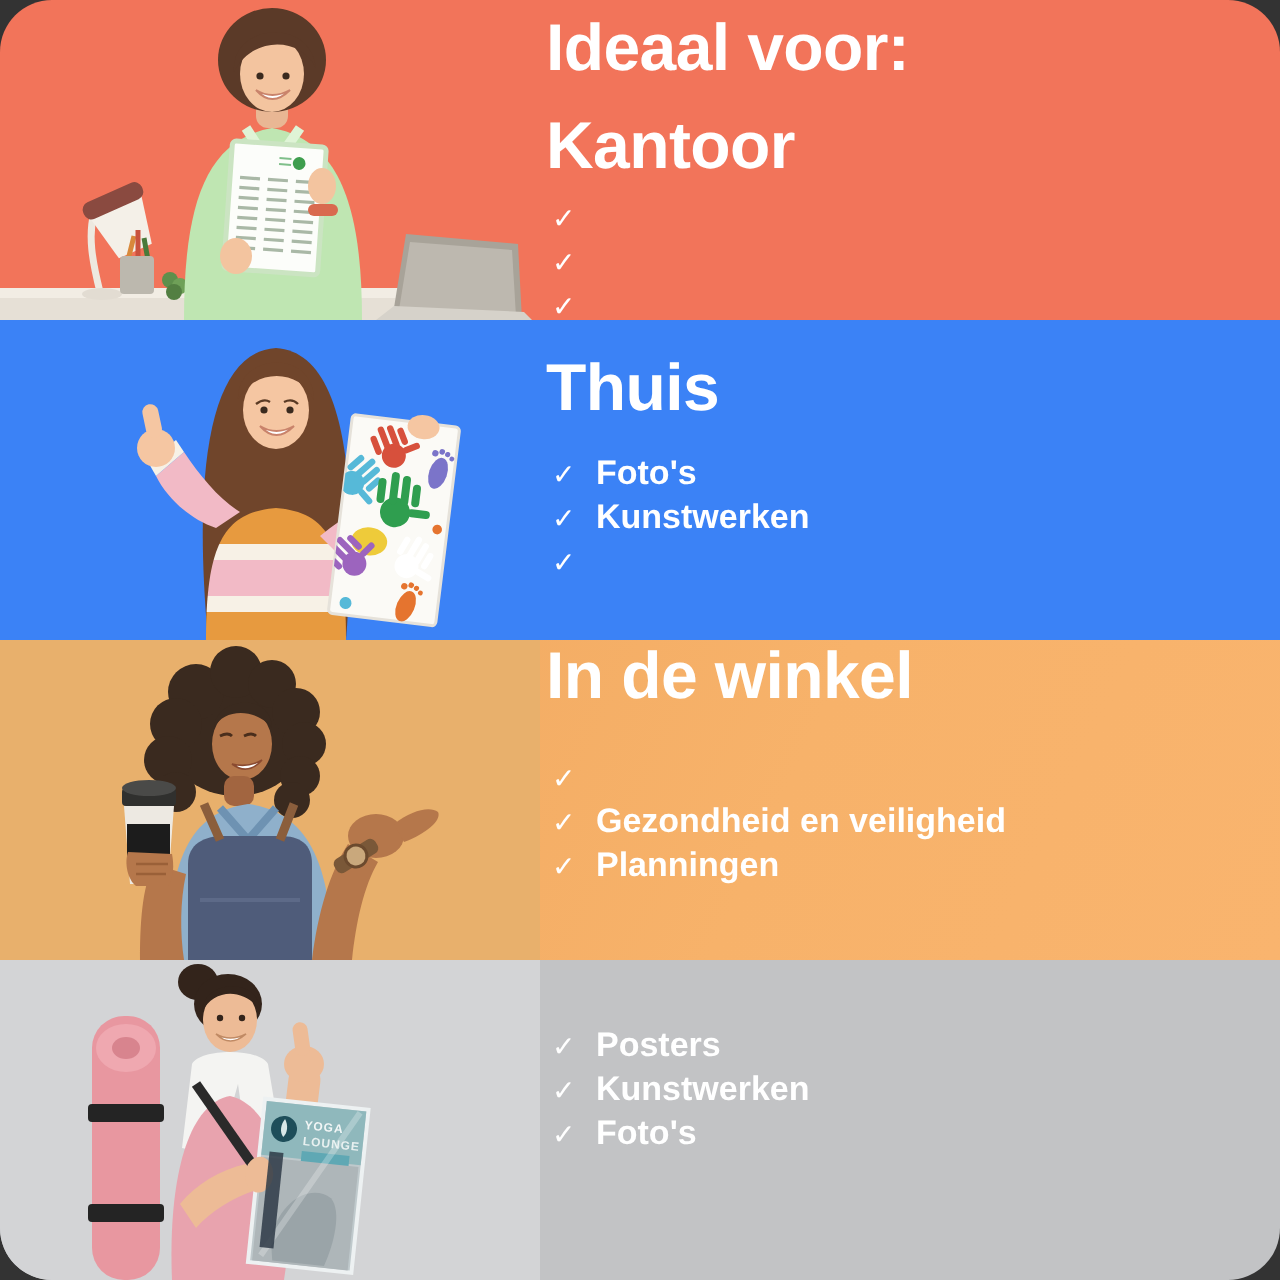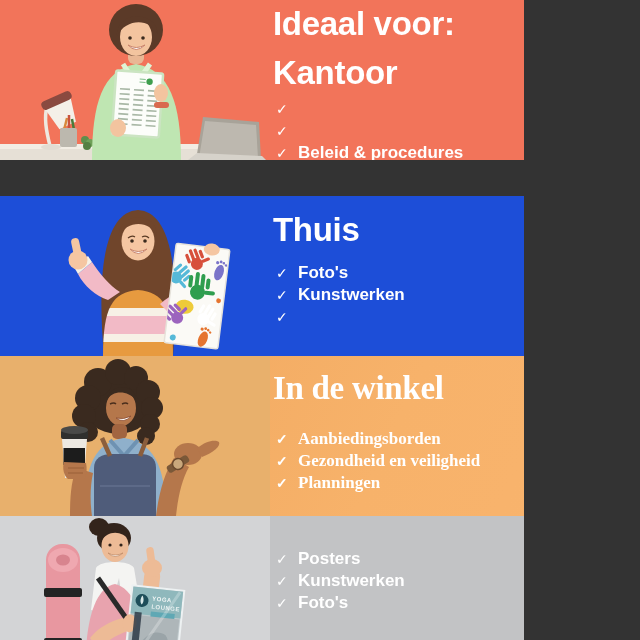--- a/index.html
+++ b/index.html
@@ -1,30 +1,31 @@
 <!DOCTYPE html>
 <html><head>
 <meta charset="utf-8">
 <style>
   html,body{margin:0;padding:0;background:#333;}
   .poster{
-    position:relative;width:524px;height:640px;overflow:hidden;
+    position:relative;width:640px;height:640px;overflow:hidden;
     font-family:"Liberation Sans","DejaVu Sans",sans-serif;
     color:#fff;
+    border-radius:26px;
   }
   .band{position:relative;width:640px;height:160px;overflow:hidden;}
   .band-1{background:#F2745A;}
-  .band-2{background:#1d4ed8;margin-top:36px;}
+  .band-2{background:#3b82f6;}
   .band-3{background:linear-gradient(115deg,#EFA65D 0%,#F7B26A 60%,#F9B46E 100%);}
   .band-4{background:#C2C3C5;}
   .photo{position:absolute;left:0;top:0;display:block;}
   .text-col{position:absolute;left:273px;top:0;right:6px;}
   .band-1 .text-col{top:6px;}
   .band-2 .text-col{top:16px;}
-  .band-3 .text-col{top:14px;font-family:Liberation Serif, serif;}
+  .band-3 .text-col{top:0;}
   .band-4 .text-col{top:20px;}
   .intro-heading,.band-heading{
     margin:0;font-size:33px;line-height:36px;font-weight:700;letter-spacing:-0.3px;color:#FFFFFF;
   }
   .band-1 .intro-heading{line-height:36px;}
   .band-1 .band-heading{margin-top:14px;line-height:34px;}
   .checklist{list-style:none;margin:0;padding:0 0 0 3px;font-size:17px;font-weight:700;color:#FFFFFF;}
   .band-1 .checklist{margin-top:8px;}
   .band-2 .checklist{margin-top:14px;}
   .band-3 .checklist{margin-top:22px;}
@@ -98,21 +99,20 @@
       <h2 class="band-heading">Kantoor</h2>
       <ul class="checklist">
         <li>
           <span class="check">✓</span>
         </li>
         <li>
           <span class="check">✓</span>
         </li>
         <li>
           <span class="check">✓</span>
-          <span class="item-label">Beleid &amp; procedures</span>
         </li>
       </ul>
     </div>
   </section>
 
   <section class="band band-2">
     <svg class="photo" width="270" height="160" viewBox="0 0 270 160">
       <defs>
         <g id="hp">
           <circle cx="0" cy="0" r="6"></circle>
@@ -239,21 +239,20 @@
             <circle cx="178" cy="108" r="5.5" fill="#C9A87C" stroke="#6B4A2E" stroke-width="1.5"></circle>
           </g>
         </g>
       </g>
     </svg>
     <div class="text-col">
       <h2 class="band-heading">In de winkel</h2>
       <ul class="checklist">
         <li>
           <span class="check">✓</span>
-          <span class="item-label">Aanbiedingsborden</span>
         </li>
         <li>
           <span class="check">✓</span>
           <span class="item-label">Gezondheid en veiligheid</span>
         </li>
         <li>
           <span class="check">✓</span>
           <span class="item-label">Planningen</span>
         </li>
       </ul>

